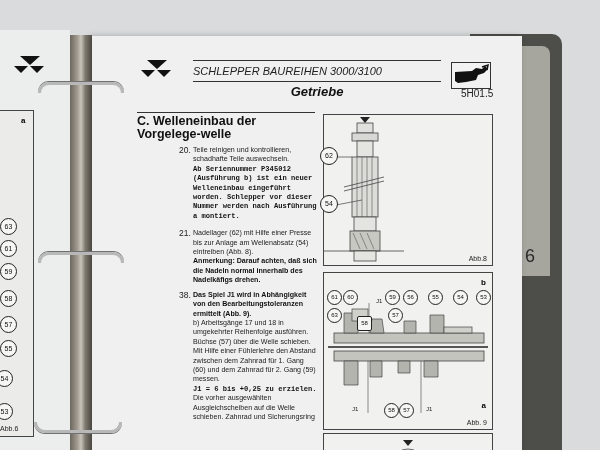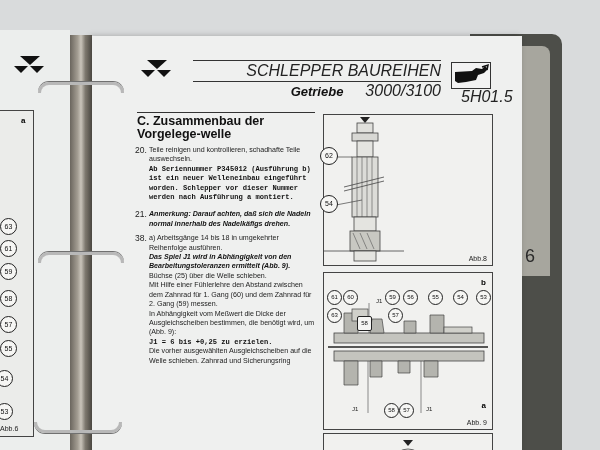--- a/index.html
+++ b/index.html
@@ -34,46 +34,46 @@
   }
   .logo { position:absolute; }
   .logo .tri { width:0; height:0; position:absolute; }
   .lp-logo { left:14px; top:56px; }
   .rp-logo { left:141px; top:60px; }
   .t-top { border-left:10px solid transparent; border-right:10px solid transparent; border-top:9px solid #111; }
   .t-bl { border-left:7px solid transparent; border-right:7px solid transparent; border-top:7px solid #111; }
   .header-title {
     position:absolute; left:193px; top:60px; width:248px; height:20px;
     border-top:1px solid #333; border-bottom:1px solid #333;
-    font-size:16px; font-style:italic; color:#222; text-align:right; line-height:20px;
+    font-size:11px; font-style:italic; color:#222; text-align:left; line-height:20px;
   }
   .header-sub {
     position:absolute; left:193px; top:84px; width:248px; text-align:center;
     font-size:13px; font-weight:bold; font-style:italic; color:#111;
   }
   .hand-icon {
     position:absolute; left:451px; top:62px; width:38px; height:25px;
     border:1px solid #333; background:#f2f2f2;
   }
   .page-code {
-    position:absolute; left:461px; top:88px; font-size:16px; font-style:italic; color:#222;
+    position:absolute; left:461px; top:88px; font-size:10px; color:#222;
   }
   .section-rule { position:absolute; left:137px; top:112px; width:178px; border-top:1px solid #333; }
   .section-title {
     position:absolute; left:137px; top:115px; width:180px;
     font-size:12.5px; font-weight:bold; color:#111; line-height:13px;
   }
   .text-col {
     position:absolute; left:137px; top:146px; width:180px;
     font-size:7.1px; color:#222; line-height:9.4px;
   }
-  .step { position:relative; padding-left:12px; margin-bottom:5px; }
+  .step { position:relative; padding-left:12px; margin-bottom:5px;margin-left:44px; }
   .step .num { position:absolute; left:-2px; top:0; font-size:8.5px; }
   .b { font-weight:bold; color:#111;font-family:Liberation Mono, monospace; }
-  .bi { font-weight:bold; font-style:italic; color:#111; }
+  .bi { font-weight:bold; color:#111; }
   .fig {
     position:absolute; border:1px solid #444; background:#f1f1ef;
   }
   .fig8 { left:323px; top:114px; width:168px; height:150px; }
   .fig9 { left:323px; top:272px; width:168px; height:156px; }
   .fig10 { left:323px; top:433px; width:168px; height:30px; }
   .fig-caption { position:absolute; right:5px; bottom:3px; font-size:7px; color:#222; }
   .callout {
     position:absolute; border:1px solid #222; border-radius:50%; background:#f6f6f4;
     font-size:7px; text-align:center; color:#111;
@@ -134,39 +134,39 @@
 <div class="header-sub">Getriebe</div>
 <div class="hand-icon">
   <svg width="38" height="25" viewBox="0 0 38 25">
     <path d="M3 9 L20 8 L24 5 L30 6 L33 3 L36 6 L32 10 L26 12 L24 17 L14 19 L6 20 L3 18 Z" fill="#111"></path>
     <path d="M30 4 L36 2 L35 7" stroke="#111" stroke-width="1.5" fill="none"></path>
   </svg>
 </div>
 <div class="page-code">5H01.5</div>
 
 <div class="section-rule"></div>
-<div class="section-title">C. Zusammenbau der Vorgelege-welle</div>
+<div class="section-title">C. Welleneinbau der Vorgelege-welle</div>
 
 <div class="text-col">
   <div class="step">
     <span class="num">20.</span>
     <div>Teile reinigen und kontrollieren, schadhafte Teile auswechseln.</div>
     <div class="b">Ab Seriennummer P345012 (Ausführung b) ist ein neuer Welleneinbau eingeführt worden. Schlepper vor dieser Nummer werden nach Ausführung a montiert.</div>
   </div>
   <div class="step" style="margin-top:8px;">
     <span class="num">21.</span>
+    <div>Nadellager (62) mit Hilfe einer Presse bis zur Anlage am Wellenabsatz (54) eintreiben (Abb. 8).</div>
     <div class="bi">Anmerkung: Darauf achten, daß sich die Nadeln normal innerhalb des Nadelkäfigs drehen.</div>
   </div>
   <div class="step">
     <span class="num">38.</span>
-    <div>a) Arbeitsgänge 14 bis 18 in umgekehrter Reihenfolge ausführen.</div>
     <div class="bi">Das Spiel J1 wird in Abhängigkeit von den Bearbeitungstoleranzen ermittelt (Abb. 9).</div>
-    <div>Büchse (25) über die Welle schieben.</div>
+    <div>b) Arbeitsgänge 17 und 18 in umgekehrter Reihenfolge ausführen.</div>
+    <div>Büchse (57) über die Welle schieben.</div>
     <div>Mit Hilfe einer Fühlerlehre den Abstand zwischen dem Zahnrad für 1. Gang (60) und dem Zahnrad für 2. Gang (59) messen.</div>
-    <div>In Abhängigkeit vom Meßwert die Dicke der Ausgleichscheiben bestimmen, die benötigt wird, um (Abb. 9):</div>
     <div class="b">J1 = 6 bis +0,25 zu erzielen.</div>
     <div>Die vorher ausgewählten Ausgleichscheiben auf die Welle schieben. Zahnrad und Sicherungsring</div>
   </div>
 </div>
 
 <div class="fig fig8">
   <svg width="168" height="150" viewBox="0 0 168 150">
     <path d="M36 2 L46 2 L41 8 Z" fill="#222"></path>
     <rect x="33" y="8" width="16" height="10" fill="#e0e0dc" stroke="#444" stroke-width="0.8"></rect>
     <rect x="28" y="18" width="26" height="8" fill="#d8d8d4" stroke="#444" stroke-width="0.8"></rect>

